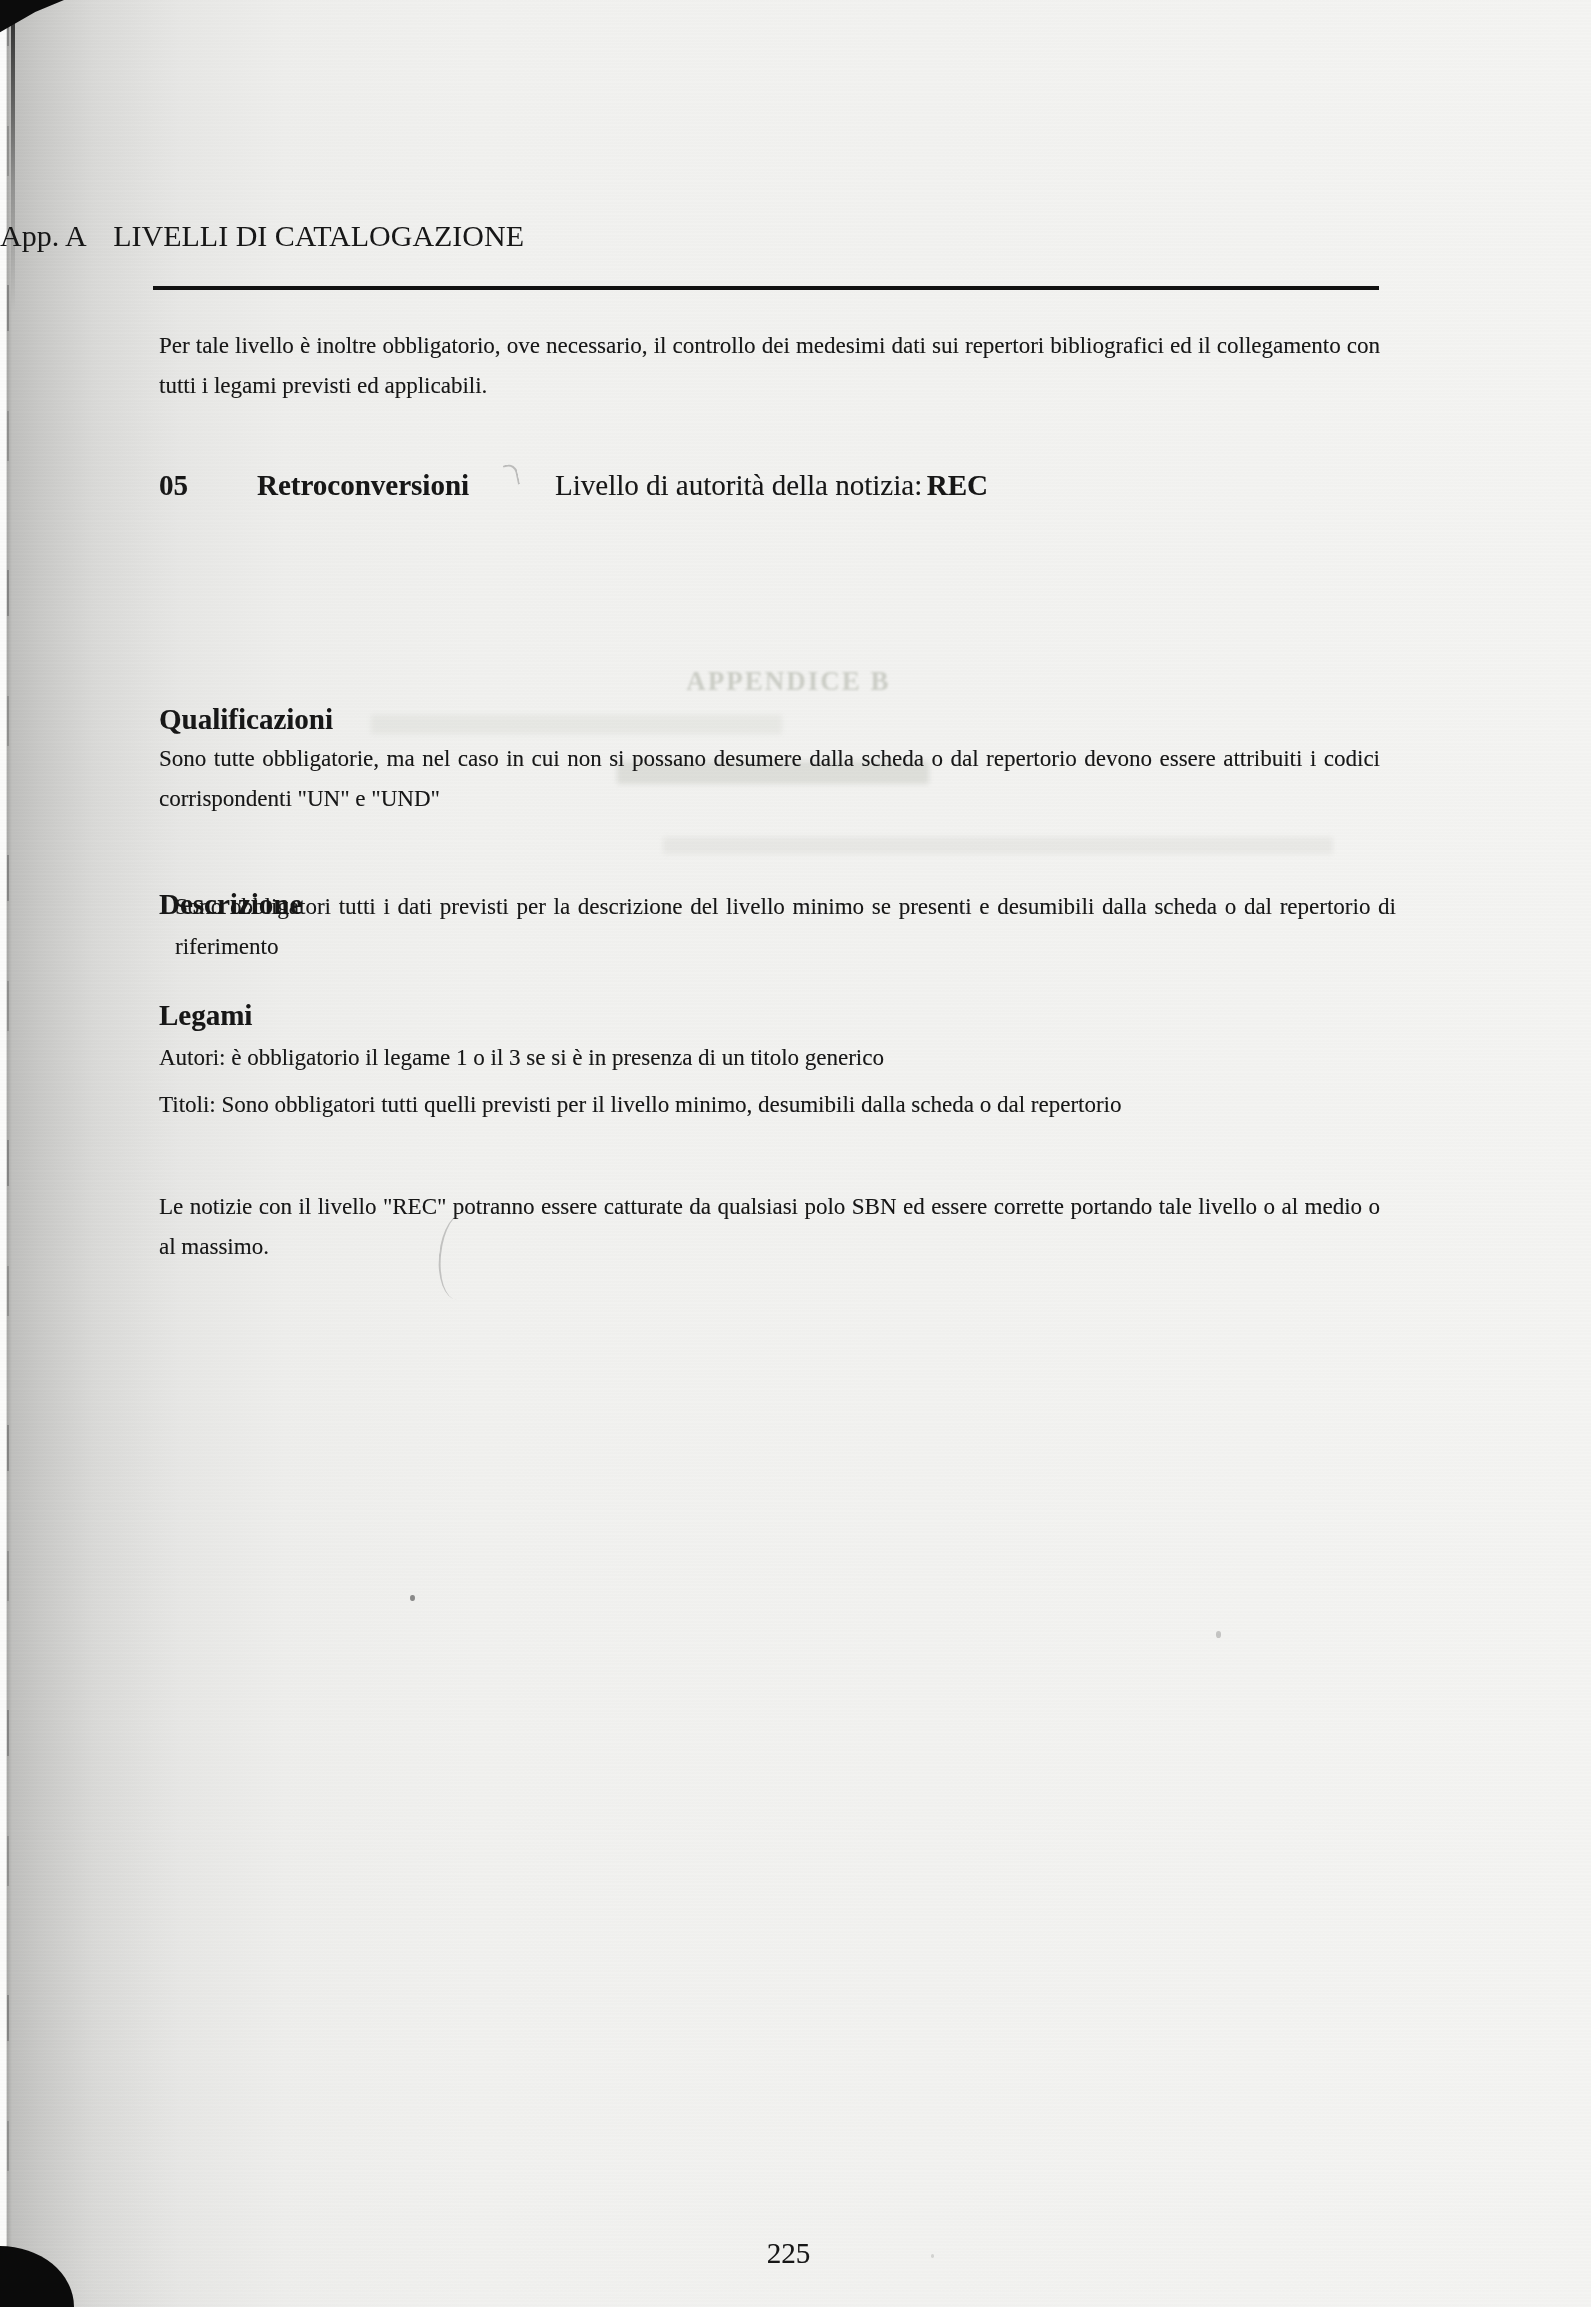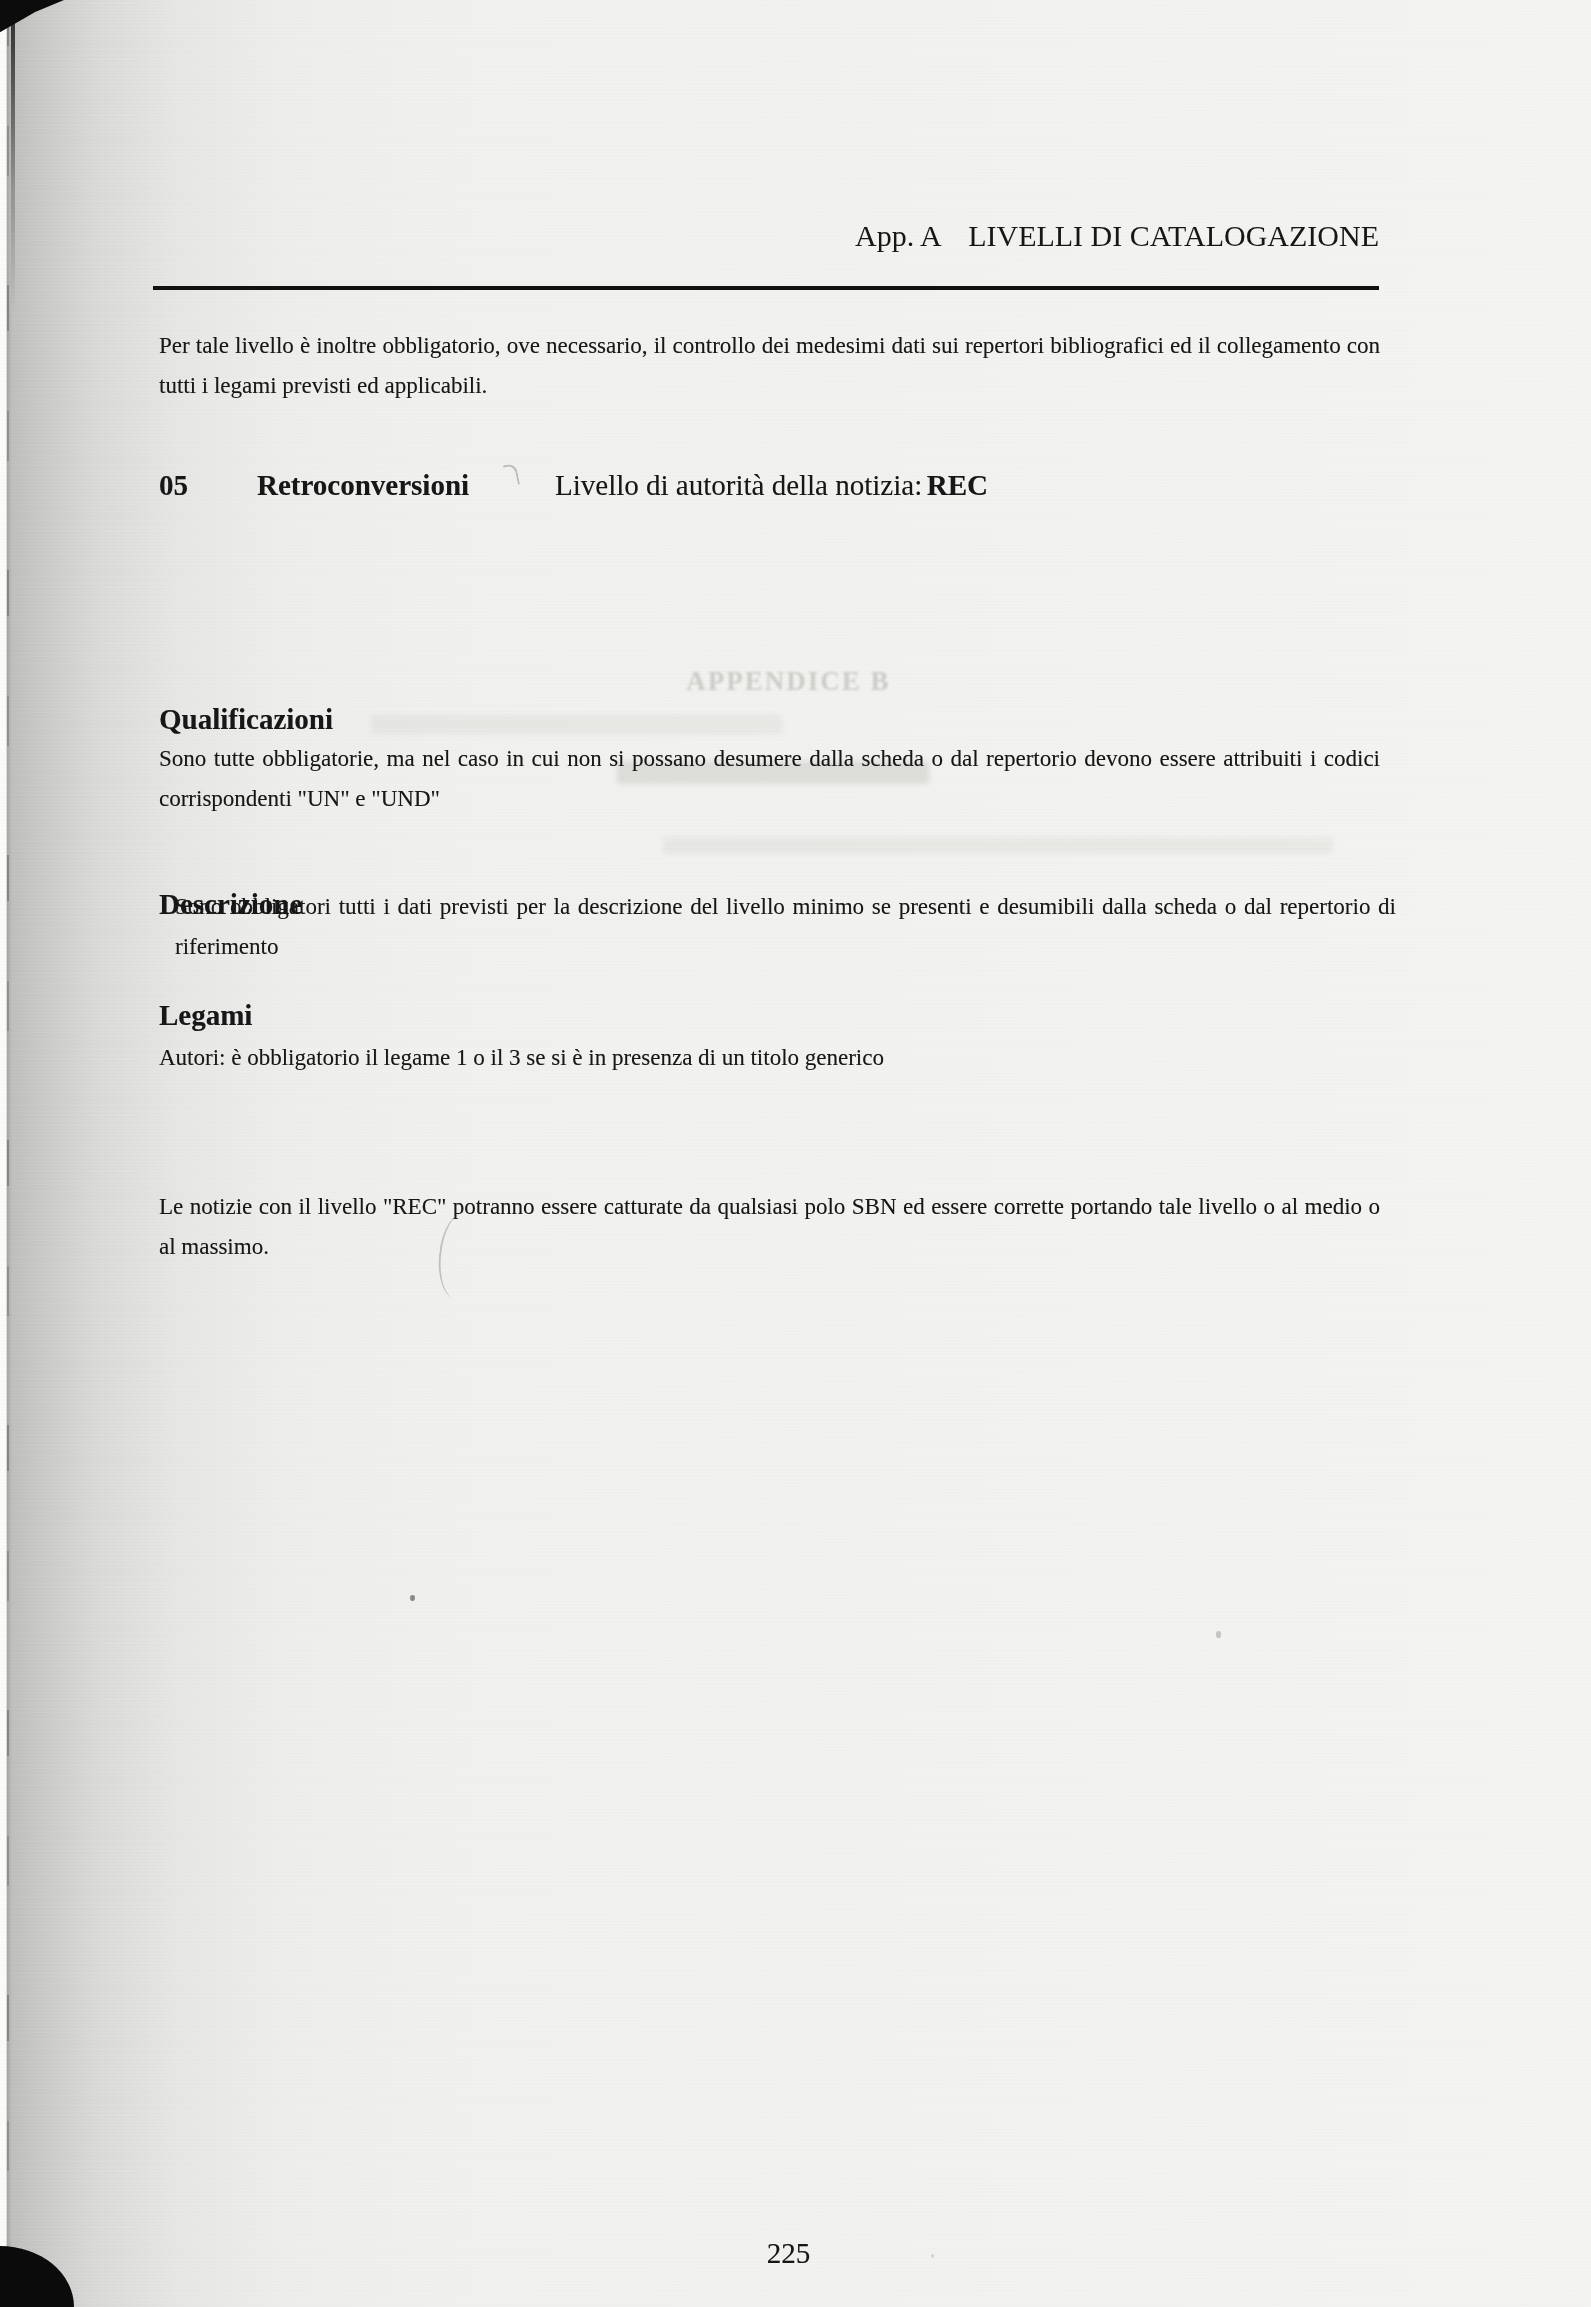--- a/index.html
+++ b/index.html
@@ -40,21 +40,21 @@
   .s3{left:931px;top:2254px;width:3.3px;height:4px;opacity:.30;}
   
   .ghost-title{position:absolute;top:666px;left:623px;width:331px;text-align:center;
     font-size:27px;font-weight:700;letter-spacing:2px;color:rgba(148,153,138,.40);
     filter:blur(0.9px);}
   .ghost-bar{position:absolute;background:rgba(150,155,140,.16);filter:blur(2.7px);border-radius:2.7px;}
   .gb1{left:617px;top:761px;width:312px;height:22.5px;background:rgba(150,155,140,.22);}
   .gb2{left:663px;top:837px;width:670px;height:17px;background:rgba(152,156,142,.11);}
   .gb3{left:371px;top:715px;width:411px;height:18.6px;background:rgba(152,156,142,.10);}
   
-  .header{position:absolute;top:219px;left:0;width:1379px;text-align:right;
+  .header{position:absolute;top:219px;left:0;width:1379px;text-align:left;
     font-size:30px;line-height:34px;white-space:nowrap;}
   .header .app{margin-right:26.5px;}
   .rule{position:absolute;top:286px;left:153px;width:1226px;height:4px;background:#111;}
   .para{position:absolute;left:159px;width:1221px;margin:0;font-size:23px;line-height:40px;
     text-align:justify;text-shadow:0.2px 0.2px 0.3px rgba(0,0,0,.30);}
   .noj{text-align:left;}
   .p-intro{top:326px;}
   .p-body{top:556px;}
   .p-qual{top:739px;}
   .p-desc{top:887px;margin-left:16px;}
@@ -106,20 +106,21 @@
 
 
   <div class="h3 h-qual">Qualificazioni</div>
   <p class="para p-qual">Sono tutte obbligatorie, ma nel caso in cui non si possano desumere dalla scheda o dal repertorio devono essere attribuiti i codici corrispondenti "UN" e "UND"</p>
 
   <div class="h3 h-desc">Descrizione</div>
   <p class="para p-desc">Sono obbligatori tutti i dati previsti per la descrizione del livello minimo se presenti e desumibili dalla scheda o dal repertorio di riferimento</p>
 
   <div class="h3 h-leg">Legami</div>
   <p class="para noj p-autori">Autori: è obbligatorio il legame 1 o il 3 se si è in presenza di un titolo generico</p>
+  <p class="para p-titoli">Titoli: Sono obbligatori tutti quelli previsti per il livello minimo, desumibili dalla scheda o dal repertorio</p>
 
   <p class="para p-closing">Le notizie con il livello "REC" potranno essere catturate da qualsiasi polo SBN ed essere corrette portando tale livello o al medio o al massimo.</p>
 
   <div class="pencil-arc"></div>
 
   <div class="speck s1"></div>
   <div class="speck s2"></div>
   <div class="speck s3"></div>
 
   <div class="pagenum">225</div>

